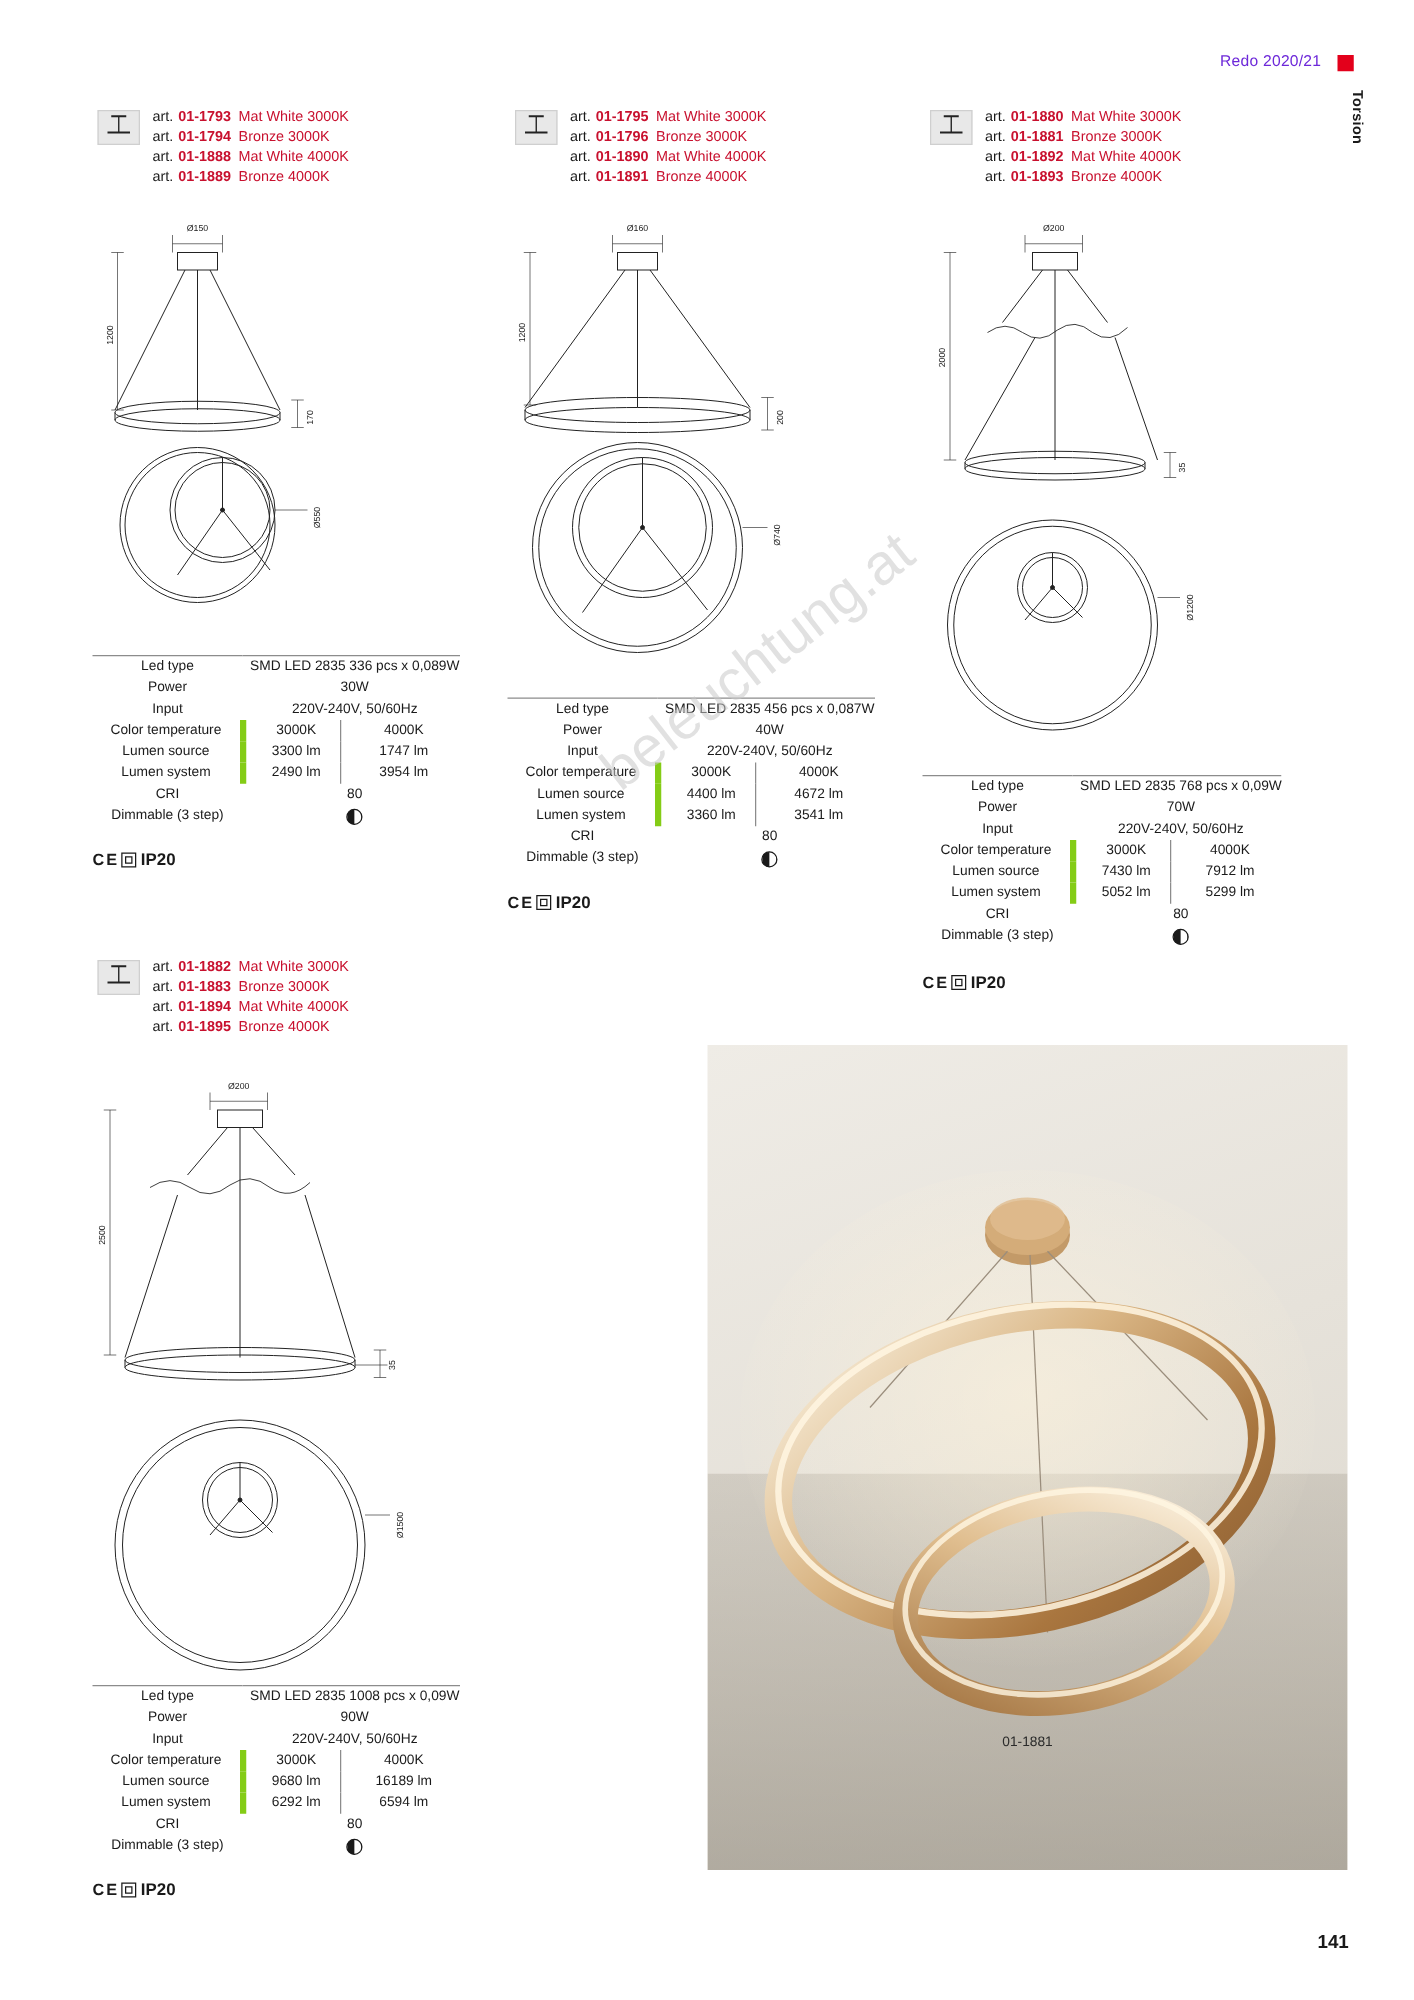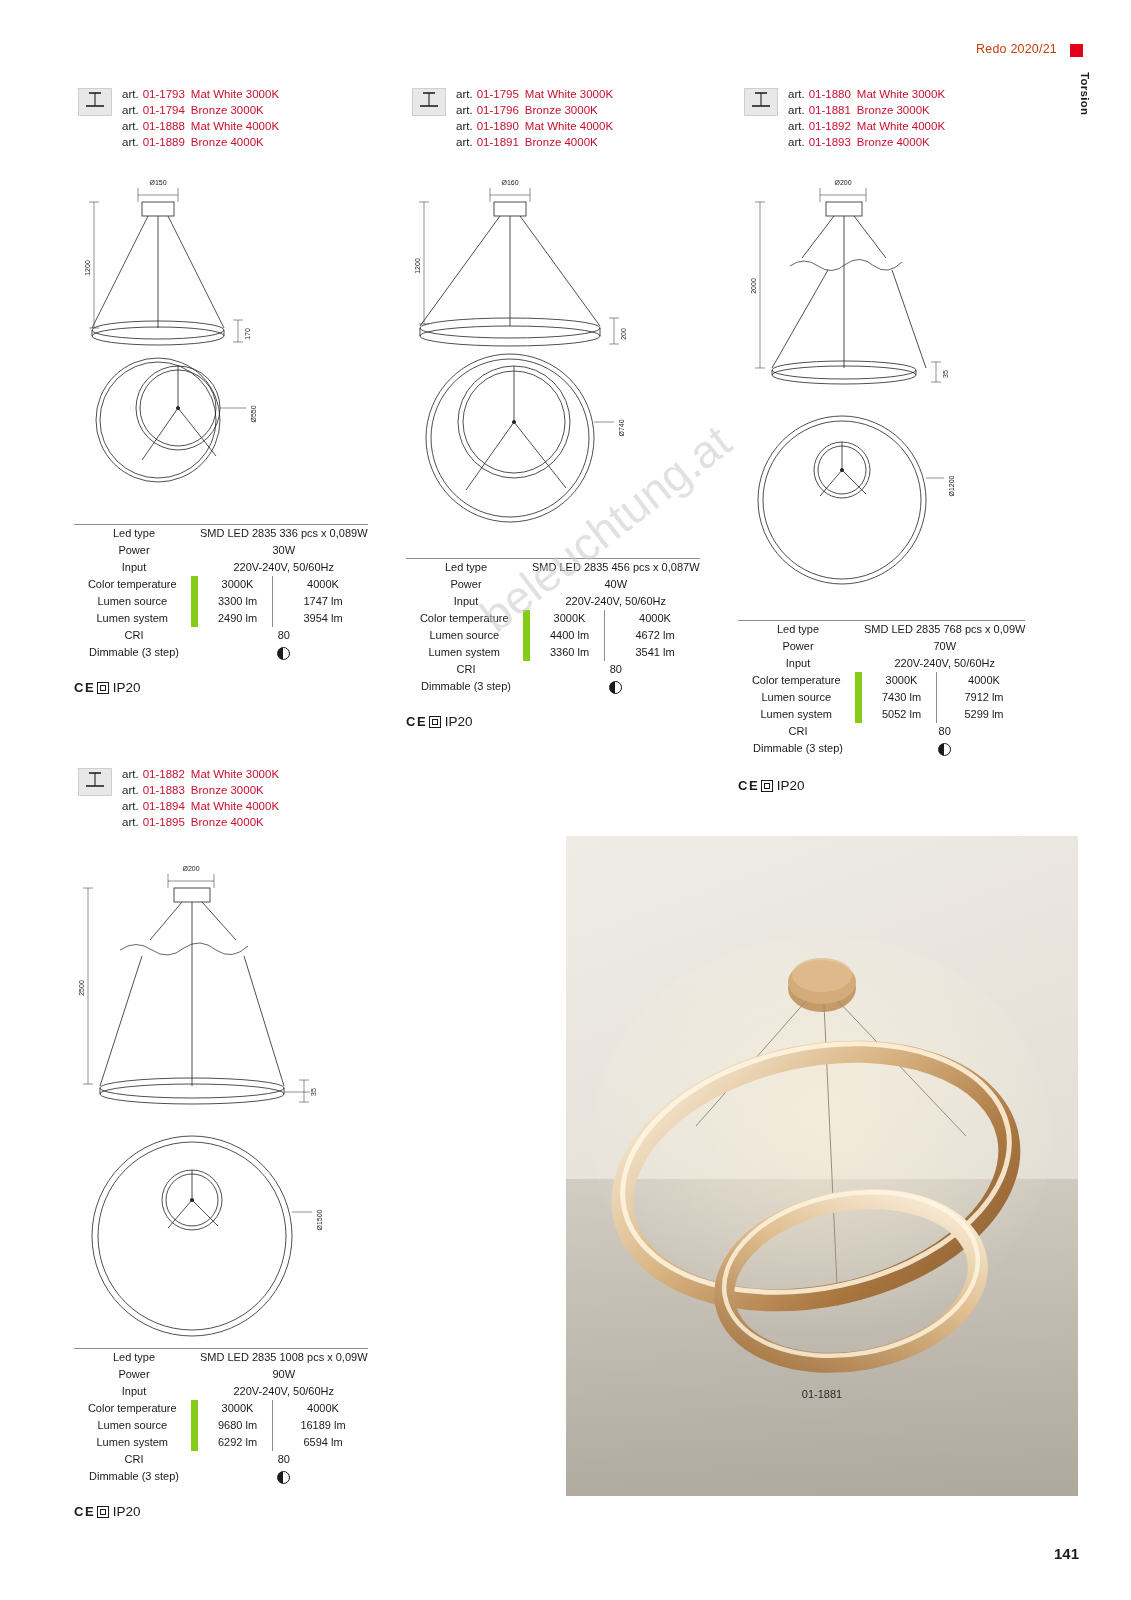--- a/index.html
+++ b/index.html
@@ -9,21 +9,21 @@
     background:#ffffff;
     font-family:"Liberation Sans", sans-serif;
     color:#1a1a1a;
     overflow:hidden;
   }
   .page { position:absolute; inset:0; }
 
   
   .hdr {
     position:absolute; top:42px; right:74px;
-    font-size:12.5px; color:#c2410c; letter-spacing:0.2px;
+    font-size:12.5px; color:#6d28d9; letter-spacing:0.2px;
   }
   .hdr-sq {
     position:absolute; top:44px; right:48px;
     width:13px; height:13px; background:#e3001b;
   }
   .side-tab {
     position:absolute; top:72px; right:40px;
     writing-mode:vertical-rl;
     font-size:11.5px; font-weight:bold; color:#1a1a1a;
     letter-spacing:0.3px;
@@ -37,48 +37,48 @@
   .artblock { position:absolute; }
   .art-icon {
     position:absolute; left:0; top:2px;
     width:34px; height:28px; background:#e8e8e8;
     border:1px solid #cfcfcf;
   }
   .art-icon svg { display:block; }
   .art-lines { position:absolute; left:44px; top:0; }
   .art-line { font-size:11.5px; line-height:16px; white-space:nowrap; color:#1a1a1a; }
   .art-line .lbl { color:#1a1a1a; }
-  .art-line .code { color:#c8102e; font-weight:normal; margin-left:4px; }
+  .art-line .code { color:#c8102e; font-weight:bold; margin-left:4px; }
   .art-line .desc { color:#c8102e; font-weight:normal; margin-left:6px; }
 
   
   .spec { position:absolute; font-size:11px; color:#1a1a1a;text-align:center; }
   .spec table { border-collapse:collapse; }
   .spec td { padding:1px 0; vertical-align:top; line-height:15px; white-space:nowrap; }
   .spec .lbl { width:120px; }
   .spec .val { padding-left:6px; }
-  .spec .two { border-left:7px solid #84cc16; padding-left:6px; width:78px; }
+  .spec .two { border-left:5px solid #84cc16; padding-left:6px; width:78px; }
   .spec .two2 { border-left:1px solid #8c8c8c; padding-left:6px; }
   .spec .toprule { border-top:1px solid #8c8c8c; }
 
   .dimdot {
     display:inline-block; width:13px; height:13px; border-radius:50%;
     border:1px solid #1a1a1a; position:relative; top:2px;
     background:linear-gradient(90deg,#1a1a1a 50%, #ffffff 50%);
   }
   .certs { position:absolute; font-size:12px; font-weight:bold; display:flex; align-items:center; gap:4px; }
   .certs .ce { font-weight:bold; font-size:13px; letter-spacing:-1px; }
   .certs .sq2 {
     display:inline-block; width:12px; height:12px; border:1.4px solid #1a1a1a;
     position:relative;
   }
   .certs .sq2::after{
     content:""; position:absolute; inset:2px; border:1.4px solid #1a1a1a;
   }
-  .certs .ip { font-size:13.5px; font-weight:normal; }
+  .certs .ip { font-size:13.5px; font-weight:bold; }
 
   
   .draw { position:absolute; }
   .draw svg { display:block; }
 
   
   .photo {
     position:absolute; left:566px; top:836px; width:512px; height:660px;
     background:linear-gradient(160deg,#efece6 0%, #e6e2da 45%, #dad5cb 100%);
     overflow:hidden;

